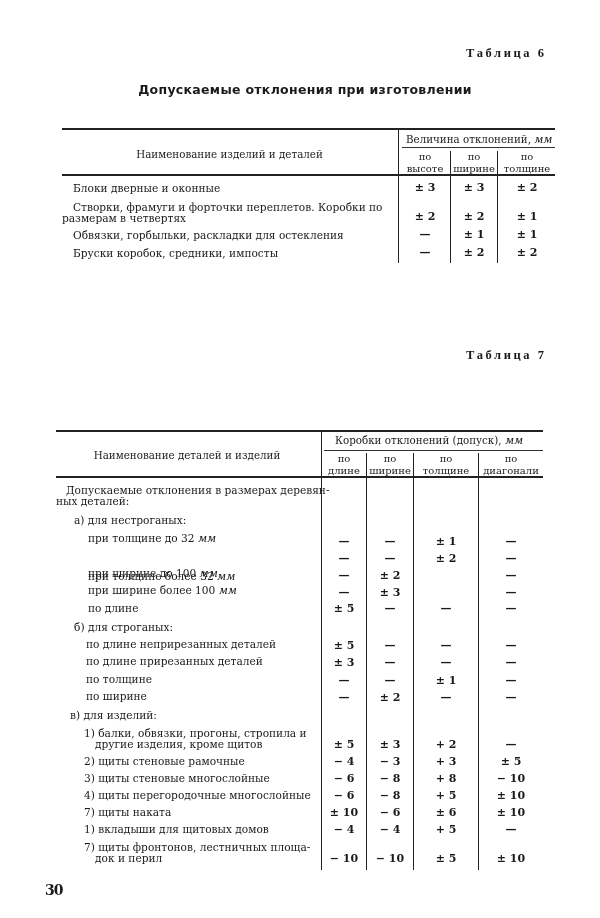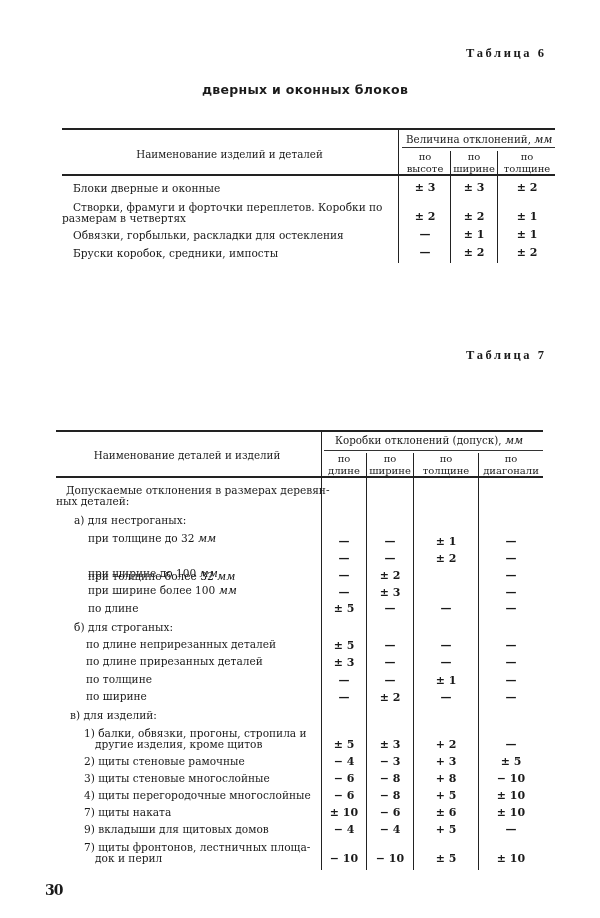--- a/index.html
+++ b/index.html
@@ -15,21 +15,21 @@
   .hdr { font-family:"DejaVu Serif", serif; font-size:10px; text-align:center; line-height:12px; }
   .cell { position:absolute; font-family:"DejaVu Serif", serif; font-size:11px; font-weight:bold; text-align:center; }
   .it { font-style:italic; font-size:11px; }
   .pagenum { font-family:"DejaVu Serif", serif; font-weight:bold; font-size:14px; letter-spacing:-1px; }
 </style>
 </head>
 <body>
 
 <div class="abs tbl-label" style="left:466px; top:46px;">Таблица 6</div>
 <div class="abs tbl-title" style="left:60px; width:490px; top:82px;">
-  <div>дверных и оконных блоков</div>
+  <div>Допускаемые отклонения при изготовлении</div>
 </div>
 
 <div class="hr-thick" style="left:62px; width:493px; top:128px;"></div>
 <div class="hr-thin" style="left:402px; width:153px; top:147px;"></div>
 <div class="hr-thick" style="left:62px; width:493px; top:174px;"></div>
 
 <div class="abs txt" style="left:62px; width:335px; top:148px; text-align:center; font-size:10.3px;">Наименование изделий и деталей</div>
 <div class="abs txt" style="left:406px; top:133px; font-size:10.3px;">
   <span>Величина отклонений,</span>
   <span class="it">мм</span>
@@ -193,21 +193,21 @@
 <div class="cell" style="left:367px; width:46px; top:789px;">− 8</div>
 <div class="cell" style="left:414px; width:64px; top:789px;">+ 5</div>
 <div class="cell" style="left:479px; width:64px; top:789px;">± 10</div>
 
 <div class="abs txt" style="left:84px; top:806px;">7) щиты наката</div>
 <div class="cell" style="left:322px; width:44px; top:806px;">± 10</div>
 <div class="cell" style="left:367px; width:46px; top:806px;">− 6</div>
 <div class="cell" style="left:414px; width:64px; top:806px;">± 6</div>
 <div class="cell" style="left:479px; width:64px; top:806px;">± 10</div>
 
-<div class="abs txt" style="left:84px; top:823px;">9) вкладыши для щитовых домов</div>
+<div class="abs txt" style="left:84px; top:823px;">1) вкладыши для щитовых домов</div>
 <div class="cell" style="left:322px; width:44px; top:823px;">− 4</div>
 <div class="cell" style="left:367px; width:46px; top:823px;">− 4</div>
 <div class="cell" style="left:414px; width:64px; top:823px;">+ 5</div>
 <div class="cell" style="left:479px; width:64px; top:823px;">—</div>
 
 <div class="abs txt" style="left:84px; top:841px;">7) щиты фронтонов, лестничных площа-</div>
 <div class="abs txt" style="left:95px; top:852px;">док и перил</div>
 <div class="cell" style="left:322px; width:44px; top:852px;">− 10</div>
 <div class="cell" style="left:367px; width:46px; top:852px;">− 10</div>
 <div class="cell" style="left:414px; width:64px; top:852px;">± 5</div>

